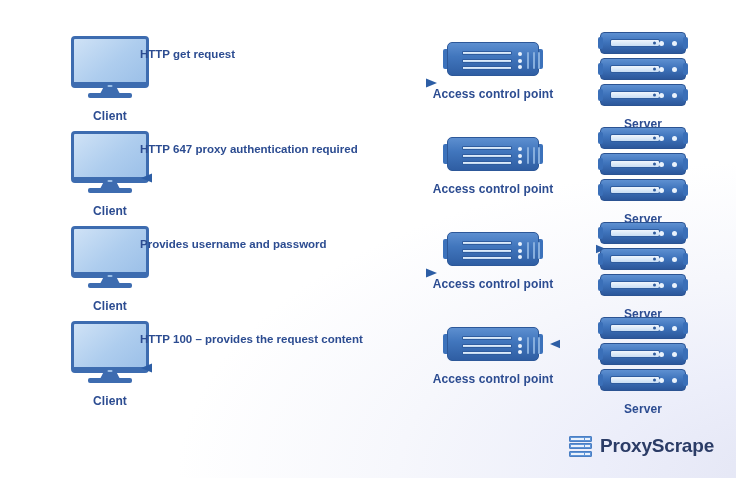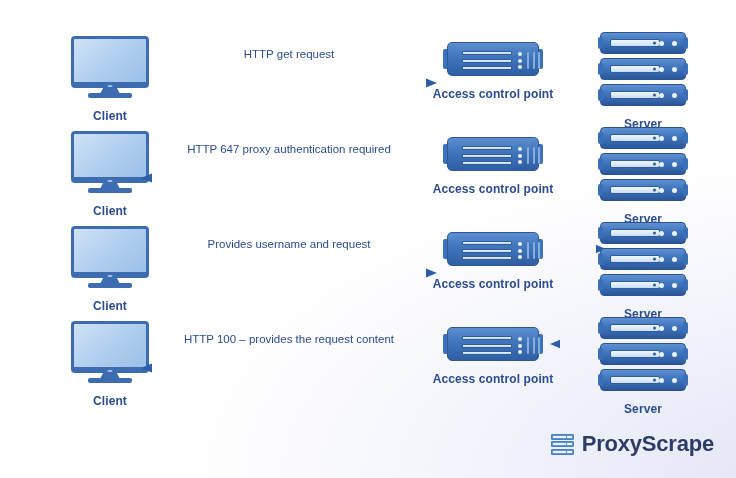--- a/index.html
+++ b/index.html
@@ -266,23 +266,23 @@
     left: 140px;
     top: 18px;
     width: 298px;
     height: 46px;
   }
   .flow-text {
     position: absolute;
     left: 0;
     top: 0;
     width: 298px;
-    text-align: center;
+    text-align: left;
     font-size: 11.5px;
-    font-weight: normal;
+    font-weight: bold;
     color: #2c4c91;
     white-space: nowrap;
   }
   .flow-line {
     position: absolute;
     left: 0;
     bottom: 6px;
     width: 298px;
     height: 10px;
   }
@@ -332,21 +332,21 @@
   .brand-mark .b-row::after {
     content: "";
     position: absolute;
     right: 1px;
     top: 1px;
     width: 5px;
     height: 2px;
     background: #eaf2fc;
   }
   .brand-name {
-    font-size: 22px;
+    font-size: 19px;
     font-weight: bold;
     color: #2b3c66;
     letter-spacing: -.2px;
   }
 </style>
 </head>
 <body>
 
 <div id="canvas">
 
@@ -525,21 +525,21 @@
     <div class="node-client">
       <div class="monitor">
         <div class="monitor-frame"></div>
         <div class="monitor-neck"></div>
         <div class="monitor-base"></div>
       </div>
       <div class="node-label">Client</div>
     </div>
 
     <div class="flow">
-      <div class="flow-text">Provides username and request</div>
+      <div class="flow-text">Provides username and password</div>
       <svg class="flow-line" viewBox="0 0 298 10" preserveAspectRatio="none">
         <defs>
           <linearGradient id="gradR3" x1="0" y1="0" x2="1" y2="0">
             <stop offset="0" stop-color="#2d5ea5" stop-opacity="0.05"></stop>
             <stop offset="0.45" stop-color="#2d5ea5" stop-opacity="0.55"></stop>
             <stop offset="1" stop-color="#2d5ea5" stop-opacity="1"></stop>
           </linearGradient>
         </defs>
         <line x1="0" y1="5" x2="287" y2="5" stroke="url(#gradR3)" stroke-width="1.6"></line>
         <polygon points="286,0.6 297,5 286,9.4" fill="#2d5ea5"></polygon>

